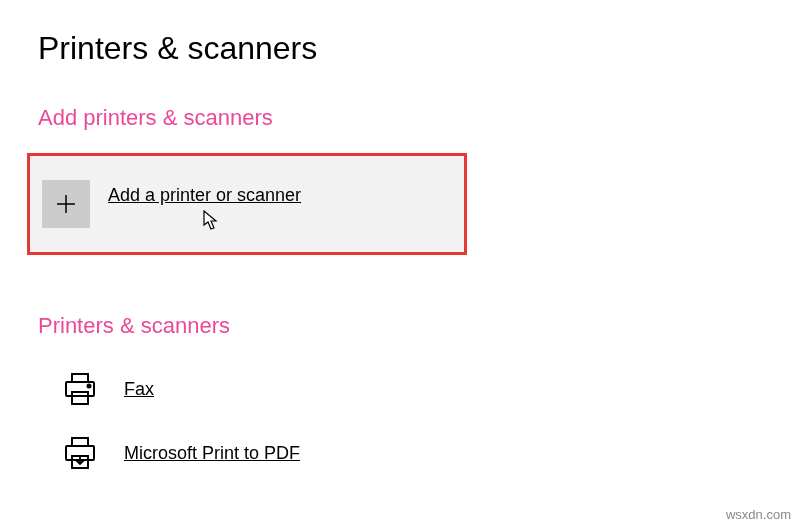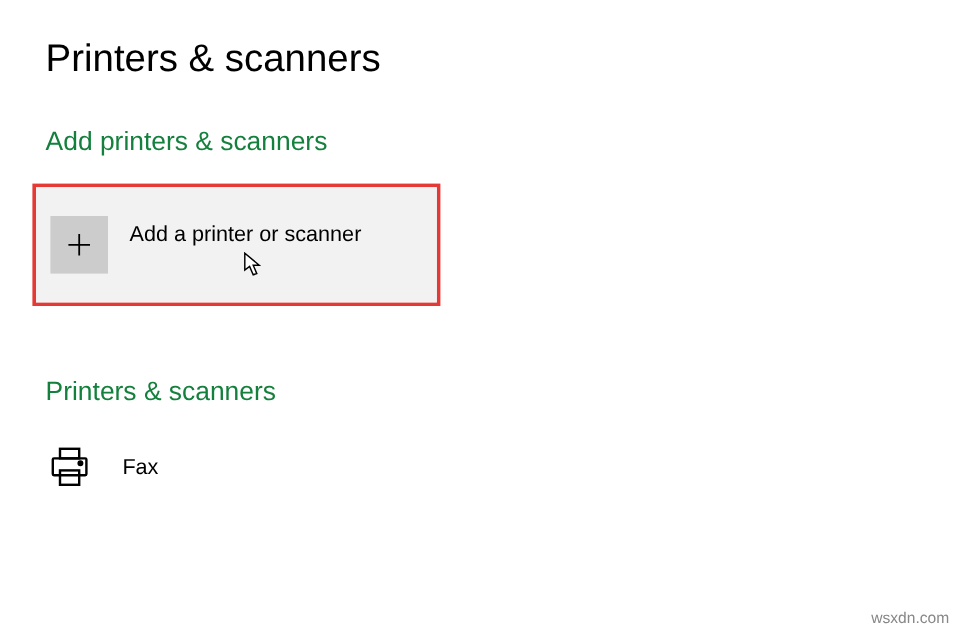--- a/index.html
+++ b/index.html
@@ -17,35 +17,36 @@
     }
     .page-title {
       font-size: 32px;
       font-weight: 400;
       color: #000000;
       padding: 30px 0 0 38px;
     }
     .section-header {
       font-size: 22px;
       font-weight: 400;
-      color: #15803d;
+      color: #ec4899;
       padding-left: 38px;
     }
     .section-header.add-section {
       margin-top: 38px;
     }
     .section-header.list-section {
       margin-top: 58px;
     }
     .add-row-wrapper {
       margin-top: 22px;
       margin-left: 27px;
-      width: 340px;
+      width: 440px;
       border: 3px solid #e53935;
       position: relative;
+      text-decoration: underline;
     }
     .add-row {
       display: flex;
       align-items: center;
       background: #f2f2f2;
       padding: 24px 12px;
       cursor: pointer;
       position: relative;
     }
     .add-icon-box {
@@ -70,21 +71,22 @@
     .cursor {
       position: absolute;
       left: 173px;
       top: 54px;
       width: 18px;
       height: 22px;
       pointer-events: none;
     }
     .printer-list {
       margin-top: 18px;
-      padding-left: 38px;
+      padding-left: 60px;
+      text-decoration: underline;
     }
     .printer-item {
       display: flex;
       align-items: center;
       padding: 12px 0;
       cursor: pointer;
     }
     .printer-icon {
       width: 40px;
       height: 40px;
@@ -139,15 +141,27 @@
     <div class="printer-icon">
       <svg viewBox="0 0 36 36" fill="none" stroke="#000000" stroke-width="2">
         <rect x="10" y="3" width="16" height="8"></rect>
         <rect x="4" y="11" width="28" height="14" rx="1"></rect>
         <rect x="10" y="21" width="16" height="12"></rect>
         <circle cx="27" cy="15" r="1.5" fill="#000000"></circle>
       </svg>
     </div>
     <span class="printer-label">Fax</span>
   </div>
+  <div class="printer-item">
+    <div class="printer-icon">
+      <svg viewBox="0 0 36 36" fill="none" stroke="#000000" stroke-width="2">
+        <rect x="10" y="3" width="16" height="8"></rect>
+        <rect x="4" y="11" width="28" height="14" rx="1"></rect>
+        <rect x="10" y="21" width="16" height="12"></rect>
+        <path d="M14 25 L18 29 L22 25" stroke-width="1.8"></path>
+        <line x1="18" y1="22" x2="18" y2="29" stroke-width="1.8"></line>
+      </svg>
+    </div>
+    <span class="printer-label">Microsoft Print to PDF</span>
+  </div>
 </div>
 
 <div class="watermark">wsxdn.com</div>
 
 </body></html>

